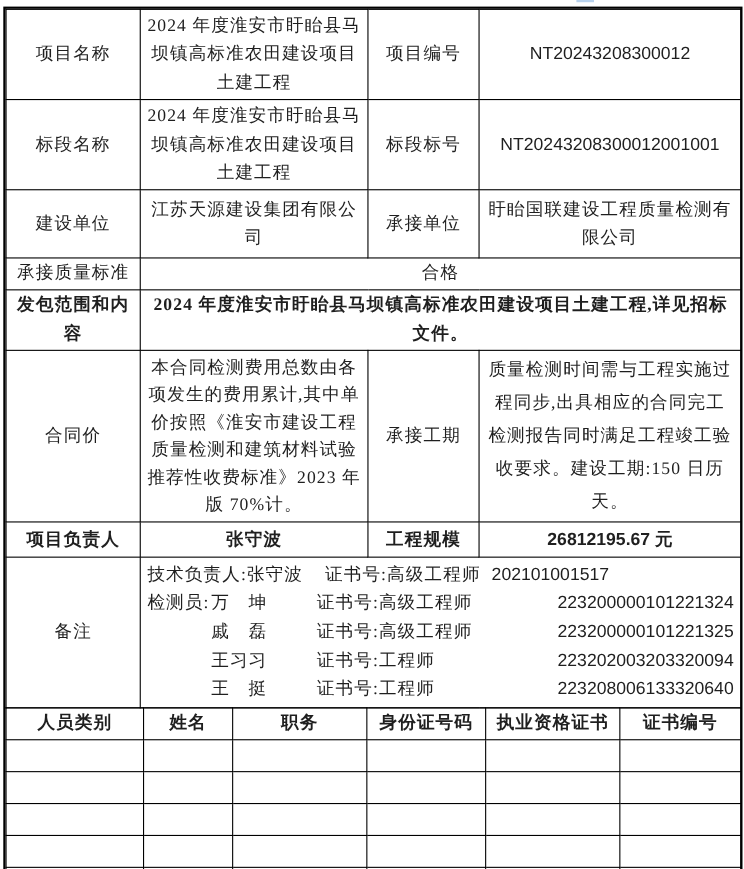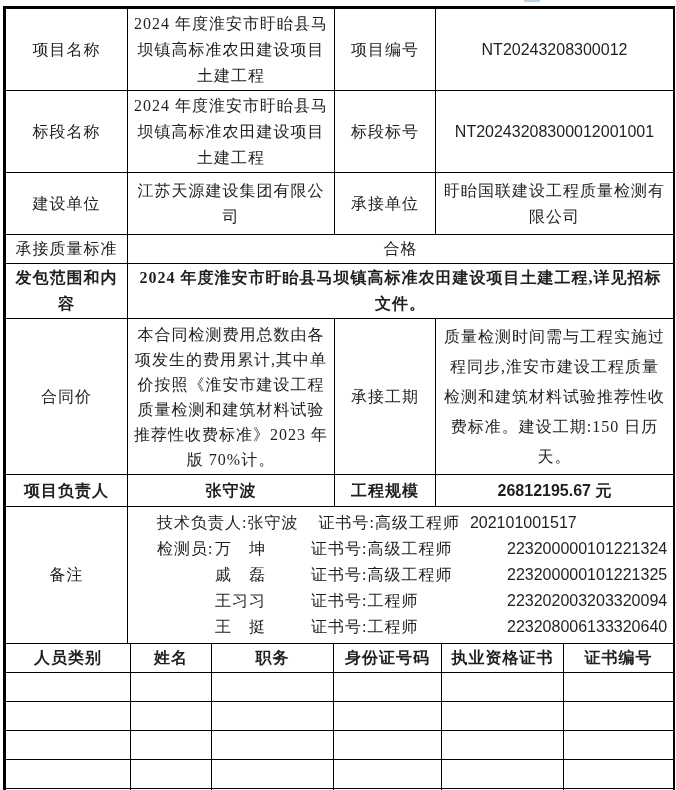--- a/index.html
+++ b/index.html
@@ -26,21 +26,21 @@
   .r4 td{height:23px;border-radius:14px;}
   .r5 td{height:52px;font-weight:bold;}
   .r6 td{height:153px;}
   .r7 td{height:29px;font-weight:bold;}
   .r8 td{height:132px;}
   .hdr td{height:26px;font-weight:bold;}
   .empty td{height:26px;}
   td.price-cell{text-align:center;line-height:25px;padding:1px 6px;}
   td.duration-cell{line-height:30px;padding:1px 6px;}
   td.remark-cell{text-align:left;vertical-align:middle;padding:2px 4px 2px 6px;}
-  .rline{display:flex;align-items:flex-start;line-height:26px;white-space:pre;margin-left:23px;}
+  .rline{display:flex;align-items:flex-start;line-height:26px;white-space:pre;}
   .r-role{flex:0 0 58px;}
   .r-name{flex:0 0 96px;}
   .r-cert{flex:0 0 196px;}
   .r-num{flex:1 1 auto;text-align:right;padding-right:2px;font-size:16px;}
   .rline.first .r-role{flex:0 0 auto;padding-right:20px;}
   .rline.first .r-cert{flex:0 0 auto;}
   .rline.first .r-num{flex:0 0 auto;text-align:left;padding-left:10px;}
   .artifact{position:absolute;left:524px;top:0;width:16px;height:2px;background:#b9d3ee;}
 </style>
 </head>
@@ -81,21 +81,21 @@
       <td colspan="3">合格</td>
     </tr>
     <tr class="r5">
       <td>发包范围和内容</td>
       <td colspan="3">2024 年度淮安市盱眙县马坝镇高标准农田建设项目土建工程,详见招标文件。</td>
     </tr>
     <tr class="r6">
       <td>合同价</td>
       <td class="price-cell">本合同检测费用总数由各项发生的费用累计,其中单价按照《淮安市建设工程质量检测和建筑材料试验推荐性收费标准》2023 年版 70%计。</td>
       <td>承接工期</td>
-      <td class="duration-cell">质量检测时间需与工程实施过程同步,淮安市建设工程质量检测和建筑材料试验推荐性收费标准。建设工期:150 日历天。</td>
+      <td class="duration-cell">质量检测时间需与工程实施过程同步,出具相应的合同完工检测报告同时满足工程竣工验收要求。建设工期:150 日历天。</td>
     </tr>
     <tr class="r7">
       <td>项目负责人</td>
       <td>张守波</td>
       <td>工程规模</td>
       <td class="num">26812195.67 元</td>
     </tr>
     <tr class="r8">
       <td>备注</td>
       <td colspan="3" class="remark-cell">

